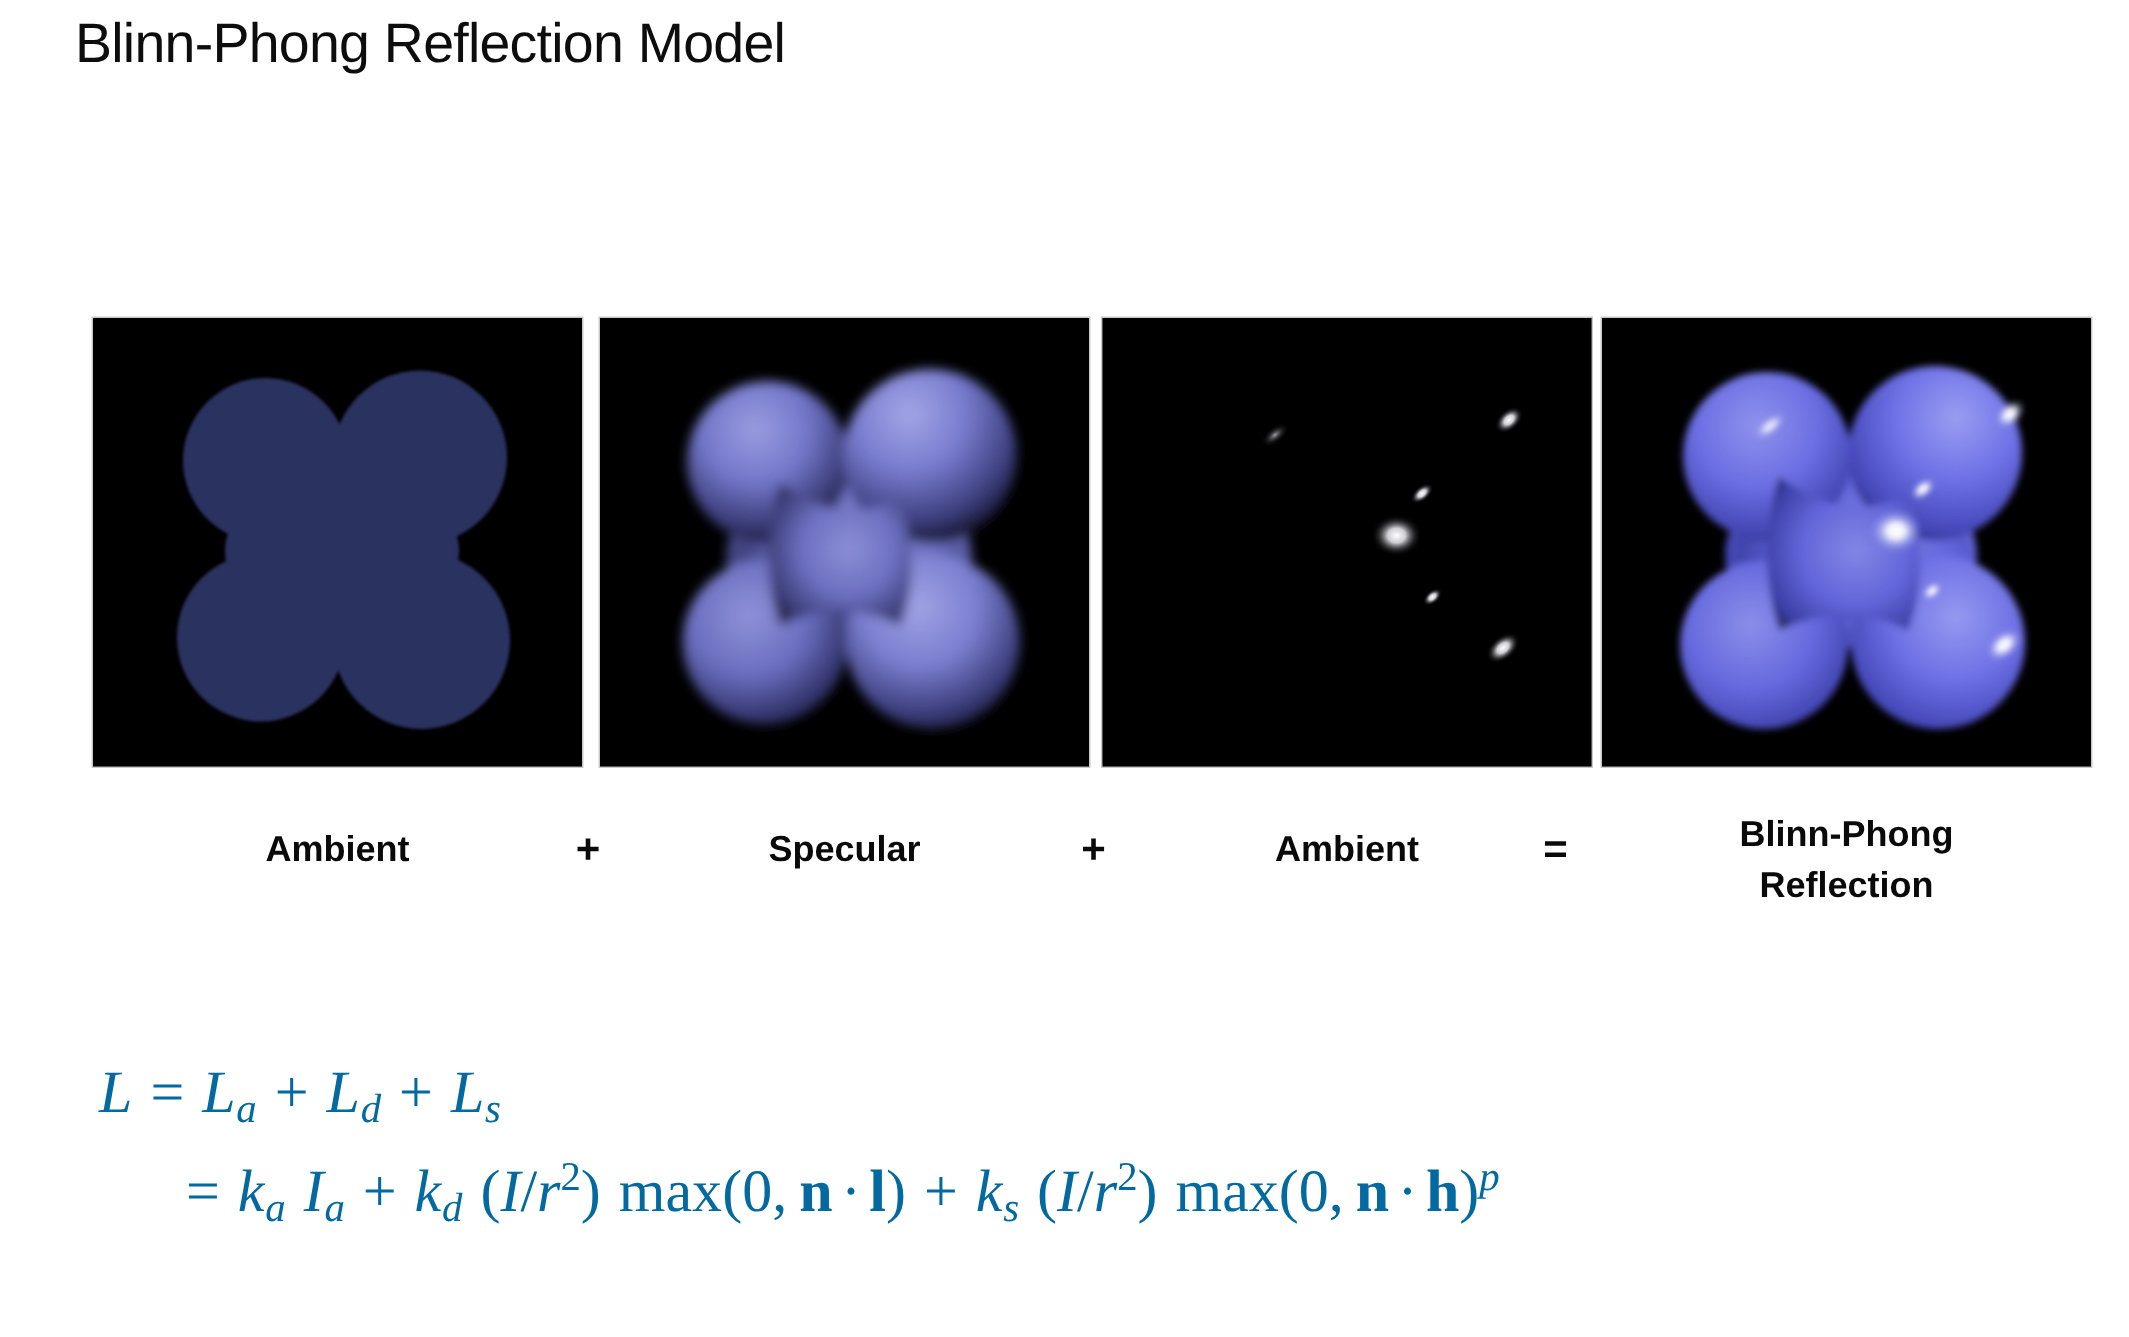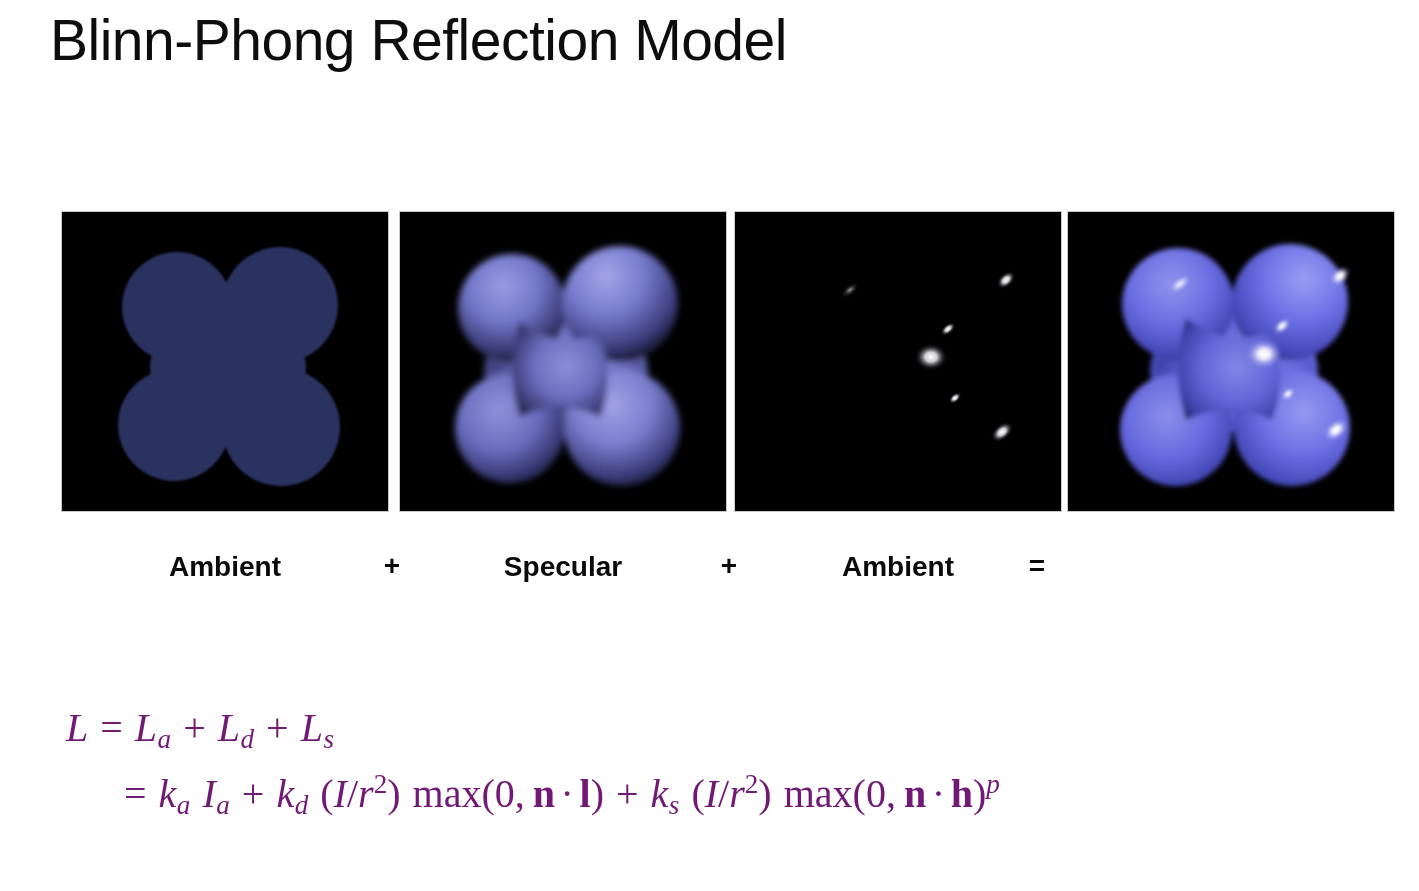--- a/index.html
+++ b/index.html
@@ -14,21 +14,21 @@
     overflow: hidden;
     font-family: "Liberation Sans", sans-serif;
     color: #000000;
   }
 
   
   #slide-title {
     position: absolute;
     left: 50px;
     top: 8px;
-    font-size: 57px;
+    font-size: 37px;
     font-weight: 400;
     letter-spacing: -0.5px;
     line-height: 1.15;
     color: #0d0d0d;
     white-space: nowrap;
   }
 
   
   #figure-strip {
     position: absolute;
@@ -59,21 +59,21 @@
     left: 62px;
     top: 540px;
     width: 1332px;
     height: 100px;
   }
   .caption {
     position: absolute;
     top: 10px;
     width: 326px;
     text-align: center;
-    font-size: 28px;
+    font-size: 24px;
     font-weight: bold;
     line-height: 34px;
     color: #0a0a0a;
   }
   #caption-ambient  { left: 0px; }
   #caption-diffuse  { left: 338px; }
   #caption-specular { left: 673px; }
   #caption-combined { left: 1006px; top: 0px; }
 
   .operator {
@@ -88,21 +88,21 @@
   #operator-plus-1 { left: 310px; }
   #operator-plus-2 { left: 647px; }
   #operator-equals { left: 955px; }
 
   
   #formula-block {
     position: absolute;
     left: 66px;
     top: 700px;
     font-family: "Liberation Serif", serif;
-    color: #701a75;
+    color: #0369a1;
   }
   .formula-line {
     white-space: nowrap;
     font-size: 40px;
     line-height: 56px;
     height: 56px;
   }
   #formula-line-2 { padding-left: 58px; }
 
   .mi { font-style: italic; }
@@ -306,20 +306,24 @@
   <div class="operator" id="operator-plus-1">+</div>
 
   <div class="caption" id="caption-diffuse">Specular</div>
 
   <div class="operator" id="operator-plus-2">+</div>
 
   <div class="caption" id="caption-specular">Ambient</div>
 
   <div class="operator" id="operator-equals">=</div>
 
+  <div class="caption" id="caption-combined">
+    <div>Blinn-Phong</div>
+    <div>Reflection</div>
+  </div>
 </div>
 
 <div id="formula-block">
 
   <div class="formula-line" id="formula-line-1">
     <span class="mi">L</span><span class="sp2"></span><span class="mo">=</span><span class="sp2"></span><span class="mi">L</span><span class="sub">a</span><span class="sp2"></span><span class="mo">+</span><span class="sp2"></span><span class="mi">L</span><span class="sub">d</span><span class="sp2"></span><span class="mo">+</span><span class="sp2"></span><span class="mi">L</span><span class="sub">s</span>
   </div>
 
   <div class="formula-line" id="formula-line-2">
     <span class="mo">=</span><span class="sp2"></span><span class="mi">k</span><span class="sub">a</span><span class="sp2"></span><span class="mi">I</span><span class="sub">a</span><span class="sp2"></span><span class="mo">+</span><span class="sp2"></span><span class="mi">k</span><span class="sub">d</span><span class="sp2"></span><span class="mo">(</span><span class="mi">I</span><span class="mo">/</span><span class="mi">r</span><span class="sup">2</span><span class="mo">)</span><span class="sp2"></span><span class="mfun">max</span><span class="mo">(</span><span class="mn">0</span><span class="mo">,</span><span class="sp"></span><span class="mbf">n</span><span class="mo dotop">·</span><span class="mbf">l</span><span class="mo">)</span><span class="sp2"></span><span class="mo">+</span><span class="sp2"></span><span class="mi">k</span><span class="sub">s</span><span class="sp2"></span><span class="mo">(</span><span class="mi">I</span><span class="mo">/</span><span class="mi">r</span><span class="sup">2</span><span class="mo">)</span><span class="sp2"></span><span class="mfun">max</span><span class="mo">(</span><span class="mn">0</span><span class="mo">,</span><span class="sp"></span><span class="mbf">n</span><span class="mo dotop">·</span><span class="mbf">h</span><span class="mo">)</span><span class="sup-i">p</span>

